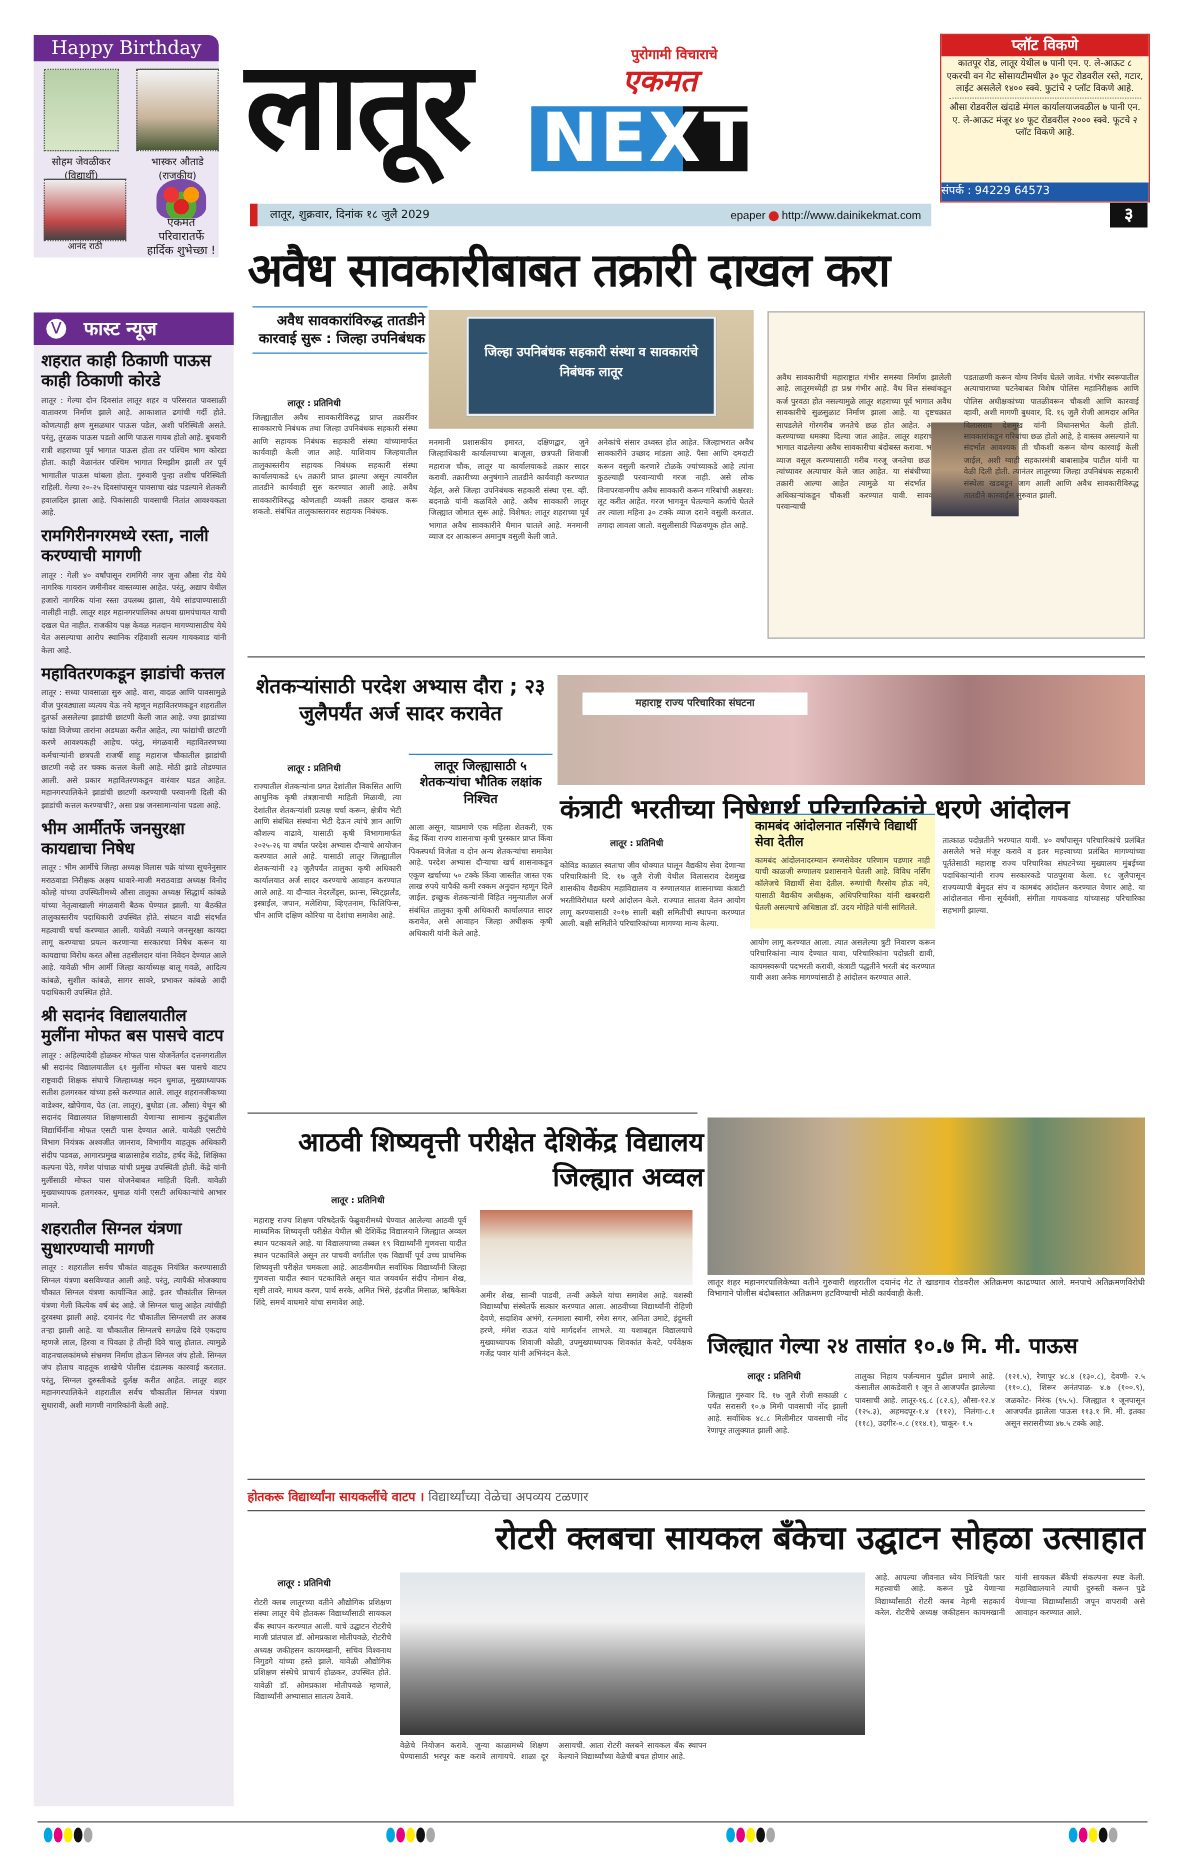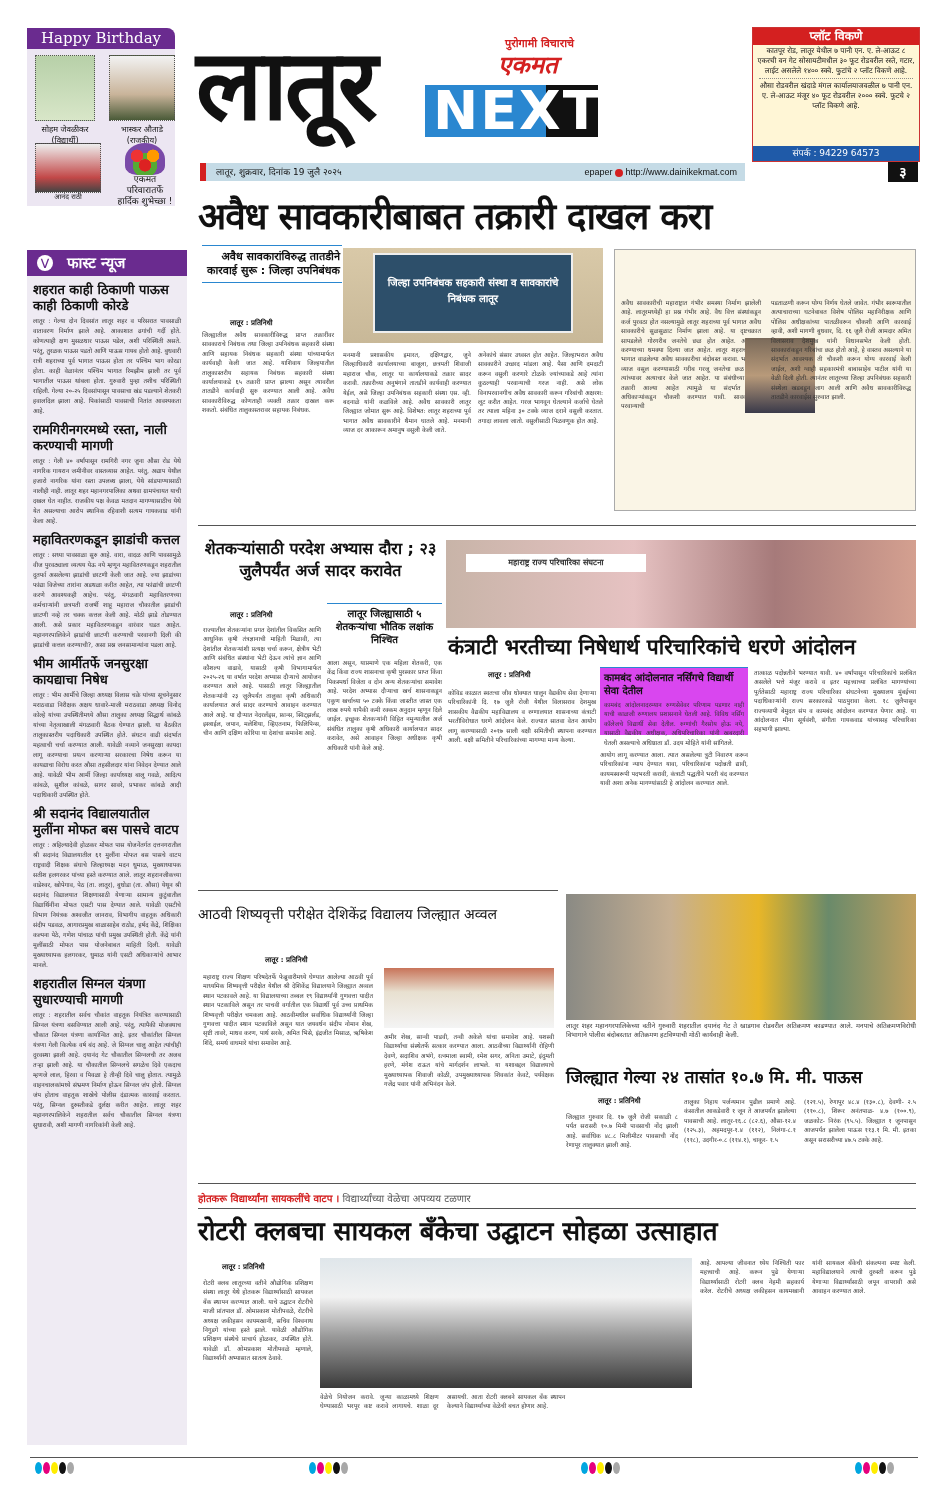--- a/index.html
+++ b/index.html
@@ -22,21 +22,21 @@
 #logo{left:196px;top:35px;font-size:98px;font-weight:900;line-height:100px;letter-spacing:-3px;font-family:"DejaVu Sans",sans-serif}
 #next{left:425px;top:85px;width:173px;height:52px;background:linear-gradient(90deg,#2a87d0 0 70%,#111 70%);color:#fff;font-size:54px;font-weight:900;line-height:52px;padding-left:8px;letter-spacing:2px}
 #tag1{left:505px;top:35px;color:#d42020;font-size:11px;font-weight:bold}
 #tag2{left:498px;top:47px;color:#d42020;font-size:24px;font-weight:900;font-style:italic}
 #dateline{left:200px;top:163px;width:545px;height:18px;background:#c5dbe6;border-left:6px solid #d42020;font-size:9px;line-height:18px;padding-left:10px}
 #epaper{position:absolute;right:8px;top:0;font-size:9px;font-family:"Liberation Sans",sans-serif}
 #pageno{left:888px;top:162px;width:30px;height:20px;background:#111;color:#fff;font-size:14px;font-weight:bold;text-align:center;line-height:20px}
 #ad{left:752px;top:27px;width:168px;height:135px;border:1px solid #c33;background:#fff6d6}
 #ad .hd{background:#d42020;color:#fff;font-weight:bold;font-size:12px;text-align:center;height:17px;line-height:17px}
 #ad .p{font-size:7.2px;line-height:10px;text-align:center;padding:1px 4px}
-#ad .ft{position:absolute;bottom:0;left:0;right:0;height:15px;background:#1f5aa8;color:#fff;font-size:9px;text-align:center;line-height:15px}
+#ad .ft{position:absolute;bottom:0;left:0;right:0;height:15px;background:#1f5aa8;color:#fff;font-size:9px;text-align:left;line-height:15px}
 .h-big{font-weight:900;color:#111}
 </style>
 </head>
 <body>
 
 <div id="bday" class="abs">
   <div class="hd">Happy Birthday</div>
   <div class="bp" style="left:8px;top:27px;width:60px;height:66px;background:linear-gradient(#b7d0a8,#d8e6c8)"></div>
   <div class="bn" style="left:3px;top:96px">
       <div>सोहम जेवळीकर</div>
@@ -88,21 +88,21 @@
       <div class="fn-title">शहरातील सिग्नल यंत्रणा सुधारण्याची मागणी</div>
       <div class="fn-body">लातूर : शहरातील सर्वच चौकांत वाहतूक नियंत्रित करण्यासाठी सिग्नल यंत्रणा बसविण्यात आली आहे. परंतु, त्यापैकी मोजक्याच चौकात सिग्नल यंत्रणा कार्यान्वित आहे. इतर चौकांतील सिग्नल यंत्रणा गेली कित्येक वर्ष बंद आहे. जे सिग्नल चालु आहेत त्यांचीही दुरवस्था झाली आहे. दयानंद गेट चौकातील सिग्नलची तर अजब तऱ्हा झाली आहे. या चौकातील सिग्नलचे सगळेच दिवे एकदाच म्हणजे लाल, हिरवा व पिवळा हे तीन्ही दिवे चालु होतात. त्यामुळे वाहनचालकांमध्ये संभ्रमण निर्माण होऊन सिग्नल जंप होतो. सिग्नल जंप होताच वाहतूक शाखेचे पोलीस दंडात्मक कारवाई करतात. परंतु, सिग्नल दुरुस्तीकडे दुर्लक्ष करीत आहेत. लातूर शहर महानगरपालिकेने शहरातील सर्वच चौकातील सिग्नल यंत्रणा सुधारावी, अशी मागणी नागरिकांनी केली आहे.</div>
     </div>
 </div>
 
 <div id="logo" class="abs">लातूर</div>
 <div id="tag1" class="abs">पुरोगामी विचाराचे</div>
 <div id="tag2" class="abs">एकमत</div>
 <div id="next" class="abs">NEXT</div>
 <div id="dateline" class="abs">
-  <span>लातूर, शुक्रवार, दिनांक 19 जुलै २०२५</span>
+  <span>लातूर, शुक्रवार, दिनांक १८ जुलै 2029</span>
   <span id="epaper"><span>epaper</span> <span style="display:inline-block;width:8px;height:8px;border-radius:50%;background:#d42020;vertical-align:middle"></span> <span>http://www.dainikekmat.com</span></span>
 </div>
 <div id="pageno" class="abs">३</div>
 
 <div id="ad" class="abs">
   <div class="hd">प्लॉट विकणे</div>
   <div class="p">कातपूर रोड, लातूर येथील ७ पानी एन. ए. ले-आऊट ८ एकरची वन गेट सोसायटीमधील ३० फूट रोडवरील रस्ते, गटार, लाईट असलेले १४०० स्क्वे. फुटांचे २ प्लॉट विकणे आहे.</div>
   <div style="border-top:1px dotted #888;margin:1px 6px"></div>
   <div class="p">औसा रोडवरील खंदाडे मंगल कार्यालयाजवळील ७ पानी एन. ए. ले-आऊट मंजूर ४० फूट रोडवरील २००० स्क्वे. फूटचे २ प्लॉट विकणे आहे.</div>
   <div class="ft">संपर्क : 94229 64573</div>
@@ -132,31 +132,31 @@
 <div class="abs body-text" style="left:203px;top:625px;width:118px">राज्यातील शेतकऱ्यांना प्रगत देशांतील विकसित आणि आधुनिक कृषी तंत्रज्ञानाची माहिती मिळावी, त्या देशांतील शेतकऱ्यांशी प्रत्यक्ष चर्चा करून, क्षेत्रीय भेटी आणि संबंधित संस्थांना भेटी देऊन त्यांचे ज्ञान आणि कौशल्य वाढावे, यासाठी कृषी विभागामार्फत २०२५-२६ या वर्षात परदेश अभ्यास दौऱ्याचे आयोजन करण्यात आले आहे. यासाठी लातूर जिल्ह्यातील शेतकऱ्यांनी २३ जुलैपर्यंत तालुका कृषी अधिकारी कार्यालयात अर्ज सादर करण्याचे आवाहन करण्यात आले आहे. या दौऱ्यात नेदरलँड्स, फ्रान्स, स्विट्झर्लंड, इस्त्राईल, जपान, मलेशिया, व्हिएतनाम, फिलिपिन्स, चीन आणि दक्षिण कोरिया या देशांचा समावेश आहे.</div>
 <div class="abs" style="left:327px;top:603px;width:115px;border-top:1px solid #2a87d0;font-size:10px;font-weight:bold;text-align:center;line-height:13px;padding-top:3px">लातूर जिल्ह्यासाठी ५ शेतकऱ्यांचा भौतिक लक्षांक निश्चित</div>
 <div class="abs body-text" style="left:327px;top:658px;width:115px">आला असून, याप्रमाणे एक महिला शेतकरी, एक केंद्र किंवा राज्य शासनाचा कृषी पुरस्कार प्राप्त किंवा पिकस्पर्धा विजेता व दोन अन्य शेतकऱ्यांचा समावेश आहे. परदेश अभ्यास दौऱ्याचा खर्च शासनाकडून एकूण खर्चाच्या ५० टक्के किंवा जास्तीत जास्त एक लाख रुपये यापैकी कमी रक्कम अनुदान म्हणून दिले जाईल. इच्छुक शेतकऱ्यांनी विहित नमुन्यातील अर्ज संबंधित तालुका कृषी अधिकारी कार्यालयात सादर करावेत, असे आवाहन जिल्हा अधीक्षक कृषी अधिकारी यांनी केले आहे.</div>
 
 <div class="abs photo" style="left:446px;top:540px;width:470px;height:88px;background:linear-gradient(90deg,#c8b4a8,#e6c2c2 40%,#a67a7a 70%,#d4a090)">
   <div class="abs" style="left:20px;top:14px;width:180px;height:18px;background:#fff;color:#333;font-size:8px;font-weight:bold;text-align:center;line-height:18px">महाराष्ट्र राज्य परिचारिका संघटना</div>
 </div>
 <div class="abs" style="left:448px;top:632px;width:470px;font-size:21px;font-weight:bold;line-height:30px">कंत्राटी भरतीच्या निषेधार्थ परिचारिकांचे धरणे आंदोलन</div>
 <div class="abs" style="left:488px;top:670px;font-size:7px;font-weight:bold">लातूर : प्रतिनिधी</div>
 <div class="abs body-text" style="left:448px;top:688px;width:148px">कोविड काळात स्वतःचा जीव धोक्यात घालून वैद्यकीय सेवा देणाऱ्या परिचारिकांनी दि. १७ जुलै रोजी येथील विलासराव देशमुख शासकीय वैद्यकीय महाविद्यालय व रुग्णालयात शासनाच्या कंत्राटी भरतीविरोधात धरणे आंदोलन केले. राज्यात सातवा वेतन आयोग लागू करण्यासाठी २०१७ साली बक्षी समितीची स्थापना करण्यात आली. बक्षी समितीने परिचारिकांच्या मागण्या मान्य केल्या.</div>
-<div class="abs" style="left:600px;top:667px;width:148px;height:68px;background:#d946ef;border-top:1px solid #2a87d0">
+<div class="abs" style="left:600px;top:651px;width:148px;height:92px;background:#fef9c3;border-top:1px solid #2a87d0">
   <div style="font-size:10px;font-weight:bold;line-height:13px;padding:3px 4px">कामबंद आंदोलनात नर्सिंगचे विद्यार्थी सेवा देतील</div>
   <div class="body-text" style="padding:0 4px">कामबंद आंदोलनादरम्यान रुग्णसेवेवर परिणाम पडणार नाही याची काळजी रुग्णालय प्रशासनाने घेतली आहे. विविध नर्सिंग कॉलेजचे विद्यार्थी सेवा देतील. रुग्णांची गैरसोय होऊ नये, यासाठी वैद्यकीय अधीक्षक, अधिपरिचारिका यांनी खबरदारी घेतली असल्याचे अधिष्ठाता डॉ. उदय मोहिते यांनी सांगितले.</div>
 </div>
 <div class="abs body-text" style="left:600px;top:750px;width:148px">आयोग लागू करण्यात आला. त्यात असलेल्या त्रुटी निवारण करून परिचारिकांना न्याय देण्यात यावा, परिचारिकांना पदोन्नती द्यावी, कायमस्वरूपी पदभरती करावी, कंत्राटी पद्धतीने भरती बंद करण्यात यावी अशा अनेक मागण्यांसाठी हे आंदोलन करण्यात आले.</div>
 <div class="abs body-text" style="left:754px;top:668px;width:162px">तात्काळ पदोन्नतीने भरण्यात यावी. ४० वर्षांपासून परिचारिकांचे प्रलंबित असलेले भत्ते मंजूर करावे व इतर महत्त्वाच्या प्रलंबित मागण्यांच्या पूर्ततेसाठी महाराष्ट्र राज्य परिचारिका संघटनेच्या मुख्यालय मुंबईच्या पदाधिकाऱ्यांनी राज्य सरकारकडे पाठपुरावा केला. १८ जुलैपासून राज्यव्यापी बेमुदत संप व कामबंद आंदोलन करण्यात येणार आहे. या आंदोलनात मीना सूर्यवंशी, संगीता गायकवाड यांच्यासह परिचारिका सहभागी झाल्या.</div>
 
 <div class="abs" style="left:198px;top:890px;width:360px">
     <div class="col-rule"></div>
   </div>
-<div class="abs" style="left:198px;top:900px;width:365px;font-size:14px;font-weight:normal;line-height:28px;text-align:left">आठवी शिष्यवृत्ती परीक्षेत देशिकेंद्र विद्यालय जिल्ह्यात अव्वल</div>
+<div class="abs" style="left:198px;top:900px;width:365px;font-size:21px;font-weight:bold;line-height:28px;text-align:right">आठवी शिष्यवृत्ती परीक्षेत देशिकेंद्र विद्यालय जिल्ह्यात अव्वल</div>
 <div class="abs" style="left:265px;top:955px;font-size:7px;font-weight:bold">लातूर : प्रतिनिधी</div>
 <div class="abs body-text" style="left:203px;top:972px;width:170px">महाराष्ट्र राज्य शिक्षण परिषदेतर्फे फेब्रुवारीमध्ये घेण्यात आलेल्या आठवी पूर्व माध्यमिक शिष्यवृत्ती परीक्षेत येथील श्री देशिकेंद्र विद्यालयाने जिल्ह्यात अव्वल स्थान पटकावले आहे. या विद्यालयाच्या तब्बल १९ विद्यार्थ्यांनी गुणवत्ता यादीत स्थान पटकाविले असून तर पाचवी वर्गातील एक विद्यार्थी पूर्व उच्च प्राथमिक शिष्यवृत्ती परीक्षेत चमकला आहे. आठवीमधील सर्वाधिक विद्यार्थ्यांनी जिल्हा गुणवत्ता यादीत स्थान पटकाविले असून यात जयवर्धन संदीप नोमान शेख, सृष्टी तावरे, माधव करण, पार्थ सरके, अमित भिसे, इंद्रजीत मिसाळ, ऋषिकेश शिंदे, समर्थ वाघमारे यांचा समावेश आहे.</div>
 <div class="abs photo" style="left:384px;top:968px;width:170px;height:60px;background:linear-gradient(#c8745a,#e8e0d0 40%,#f4f4f4)"></div>
 <div class="abs body-text" style="left:384px;top:1032px;width:170px">अमीर शेख, सान्वी पाडवी, तन्वी अकेले यांचा समावेश आहे. यशस्वी विद्यार्थ्यांचा संस्थेतर्फे सत्कार करण्यात आला. आठवीच्या विद्यार्थ्यांनी रोहिणी देवणे, सदाशिव अभंगे, रत्नमाला स्वामी, रमेश सगर, अनिता उमाटे, इंदुमती हरणे, मंगेश राऊत यांचे मार्गदर्शन लाभले. या यशाबद्दल विद्यालयाचे मुख्याध्यापक शिवाजी कोळी, उपमुख्याध्यापक शिवकांत केवटे, पर्यवेक्षक गजेंद्र पवार यांनी अभिनंदन केले.</div>
 <div class="abs photo" style="left:566px;top:894px;width:350px;height:126px;background:linear-gradient(90deg,#8a8a84,#c7b092 30%,#e8b628 55%,#6a8a6a 75%,#c0a060)"></div>
 <div class="abs body-text" style="left:566px;top:1022px;width:350px;font-size:6.6px">लातूर शहर महानगरपालिकेच्या वतीने गुरुवारी शहरातील दयानंद गेट ते खाडगाव रोडवरील अतिक्रमण काढण्यात आले. मनपाचे अतिक्रमणविरोधी विभागाने पोलीस बंदोबस्तात अतिक्रमण हटविण्याची मोठी कार्यवाही केली.</div>
 
 <div class="abs" style="left:566px;top:1066px;width:350px;font-size:17px;font-weight:bold;line-height:22px">जिल्ह्यात गेल्या २४ तासांत १०.७ मि. मी. पाऊस</div>
 <div class="abs" style="left:598px;top:1096px;font-size:7px;font-weight:bold">लातूर : प्रतिनिधी</div>
 <div class="abs body-text" style="left:566px;top:1112px;width:112px">जिल्ह्यात गुरुवार दि. १७ जुलै रोजी सकाळी ८ पर्यंत सरासरी १०.७ मिमी पावसाची नोंद झाली आहे. सर्वाधिक ४८.८ मिलीमीटर पावसाची नोंद रेणापूर तालुक्यात झाली आहे.</div>
@@ -167,21 +167,21 @@
     <div class="col-rule"></div>
   </div>
 <div class="abs" style="left:198px;top:1192px;width:718px;font-size:10px;line-height:14px">
   <span style="color:#d42020;font-weight:bold">होतकरू विद्यार्थ्यांना सायकलींचे वाटप</span>
   <span style="color:#d42020;font-weight:bold">।</span>
   <span style="color:#555">विद्यार्थ्यांच्या वेळेचा अपव्यय टळणार</span>
 </div>
 <div class="abs" style="left:198px;top:1208px;width:718px">
     <div class="col-rule"></div>
   </div>
-<div class="abs" style="left:198px;top:1214px;width:718px;text-align:left;font-size:26px;font-weight:bold;line-height:34px">रोटरी क्लबचा सायकल बँकेचा उद्घाटन सोहळा उत्साहात</div>
+<div class="abs" style="left:198px;top:1214px;width:718px;text-align:right;font-size:26px;font-weight:bold;line-height:34px">रोटरी क्लबचा सायकल बँकेचा उद्घाटन सोहळा उत्साहात</div>
 <div class="abs" style="left:222px;top:1262px;font-size:7px;font-weight:bold">लातूर : प्रतिनिधी</div>
 <div class="abs body-text" style="left:203px;top:1278px;width:110px">रोटरी क्लब लातूरच्या वतीने औद्योगिक प्रशिक्षण संस्था लातूर येथे होतकरू विद्यार्थ्यांसाठी सायकल बँक स्थापन करण्यात आली. याचे उद्घाटन रोटरीचे माजी प्रांतपाल डॉ. ओमप्रकाश मोतीपवळे, रोटरीचे अध्यक्ष जकीहसन कायमखानी, सचिव विश्वनाथ निगुडगे यांच्या हस्ते झाले. यावेळी औद्योगिक प्रशिक्षण संस्थेचे प्राचार्य होळकर, उपस्थित होते. यावेळी डॉ. ओमप्रकाश मोतीपवळे म्हणाले, विद्यार्थ्यांनी अभ्यासात सातत्य ठेवावे.</div>
 <div class="abs photo" style="left:320px;top:1258px;width:372px;height:130px;background:linear-gradient(#dfe6ea,#f2f2f2 30%,#9a9a9a 60%,#3a3a3a)"></div>
 <div class="abs body-text" style="left:320px;top:1392px;width:372px;column-count:3;column-gap:8px">वेळेचे नियोजन करावे. जुन्या काळामध्ये शिक्षण घेण्यासाठी भरपूर कष्ट करावे लागायचे. शाळा दूर असायची. आता रोटरी क्लबने सायकल बँक स्थापन केल्याने विद्यार्थ्यांच्या वेळेची बचत होणार आहे.</div>
 <div class="abs body-text" style="left:700px;top:1258px;width:216px;column-count:2;column-gap:8px;height:180px">आहे. आपल्या जीवनात ध्येय निश्चिती फार महत्त्वाची आहे. करून पुढे येणाऱ्या विद्यार्थ्यांसाठी रोटरी क्लब नेहमी सहकार्य करेल. रोटरीचे अध्यक्ष जकीहसन कायमखानी यांनी सायकल बँकेची संकल्पना स्पष्ट केली. महाविद्यालयाने त्याची दुरुस्ती करून पुढे येणाऱ्या विद्यार्थ्यांसाठी जपून वापरावी असे आवाहन करण्यात आले.</div>
 
 <div class="abs" style="left:30px;top:1457px;width:888px">
     <div class="col-rule"></div>
   </div>
 <div class="abs" id="reg" style="left:35px;top:1462px;width:880px;height:14px">

